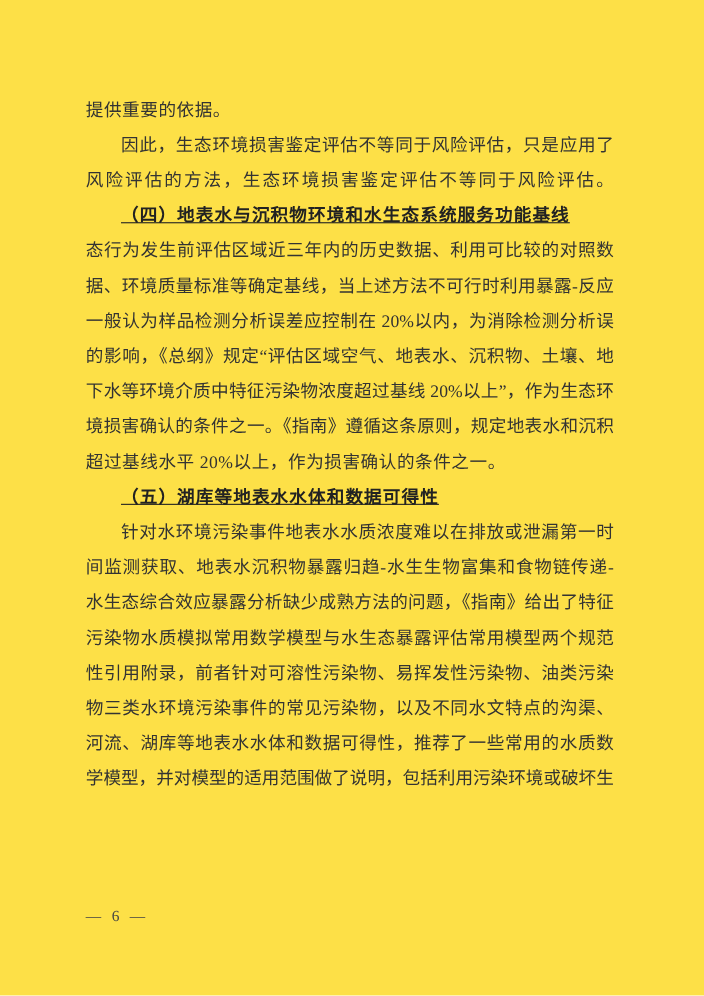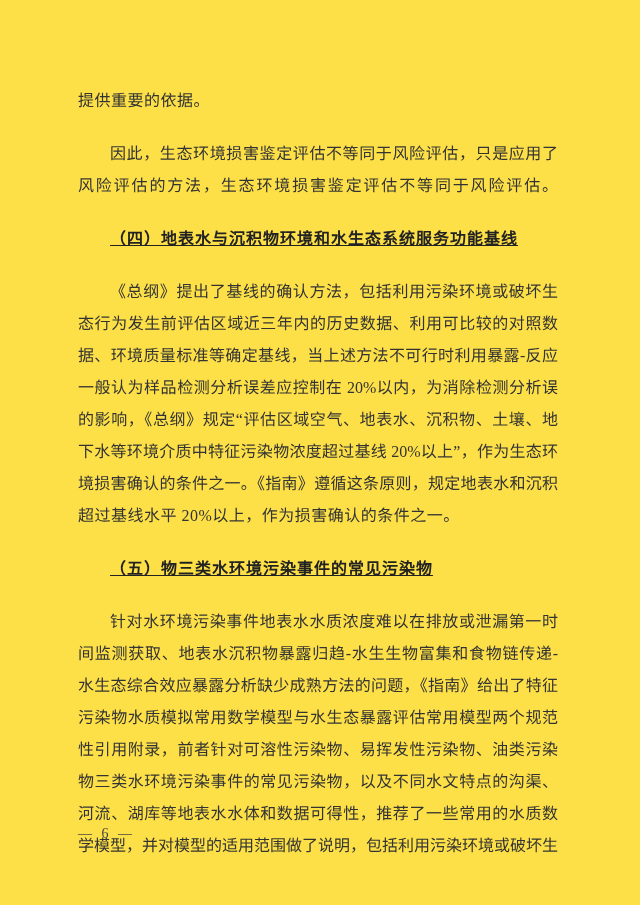--- a/index.html
+++ b/index.html
@@ -34,21 +34,20 @@
   .line.justify {
     text-align: justify;
     text-align-last: justify;
     letter-spacing: 0;
   }
   .line.left {
     text-align: left;
   }
   .line.indent {
     text-indent: 32px;
-    margin-top: 21px;
   }
   .line.heading {
     font-weight: bold;
     letter-spacing: 1px;
     color: #222222;
     text-decoration: underline;
   }
   .footer {
     position: absolute;
     left: 78px;
@@ -64,29 +63,28 @@
 </style>
 </head>
 <body>
 
 <main class="page">
   <div class="content">
       <div class="line left">提供重要的依据。</div>
       <div class="line justify indent">因此，生态环境损害鉴定评估不等同于风险评估，只是应用了</div>
       <div class="line justify">风险评估的方法，生态环境损害鉴定评估不等同于风险评估。</div>
       <div class="line left indent heading">（四）地表水与沉积物环境和水生态系统服务功能基线</div>
-      <div class="line justify indent">《总纲》提出了基线的确认方法，包括利用污染环境或破坏生</div>
       <div class="line justify">态行为发生前评估区域近三年内的历史数据、利用可比较的对照数</div>
       <div class="line justify">据、环境质量标准等确定基线，当上述方法不可行时利用暴露-反应</div>
       <div class="line justify">一般认为样品检测分析误差应控制在 20%以内，为消除检测分析误差</div>
       <div class="line justify">的影响，《总纲》规定“评估区域空气、地表水、沉积物、土壤、地</div>
       <div class="line justify">下水等环境介质中特征污染物浓度超过基线 20%以上”，作为生态环</div>
       <div class="line justify">境损害确认的条件之一。《指南》遵循这条原则，规定地表水和沉积</div>
       <div class="line left">超过基线水平 20%以上，作为损害确认的条件之一。</div>
-      <div class="line left indent heading">（五）物三类水环境污染事件的常见污染物</div>
+      <div class="line left indent heading">（五）湖库等地表水水体和数据可得性</div>
       <div class="line justify indent">针对水环境污染事件地表水水质浓度难以在排放或泄漏第一时</div>
       <div class="line justify">间监测获取、地表水沉积物暴露归趋-水生生物富集和食物链传递-</div>
       <div class="line justify">水生态综合效应暴露分析缺少成熟方法的问题，《指南》给出了特征</div>
       <div class="line justify">污染物水质模拟常用数学模型与水生态暴露评估常用模型两个规范</div>
       <div class="line justify">性引用附录，前者针对可溶性污染物、易挥发性污染物、油类污染</div>
       <div class="line justify">物三类水环境污染事件的常见污染物，以及不同水文特点的沟渠、</div>
       <div class="line justify">河流、湖库等地表水水体和数据可得性，推荐了一些常用的水质数</div>
       <div class="line justify">学模型，并对模型的适用范围做了说明，包括利用污染环境或破坏生</div>
     </div>
   <div class="footer">

